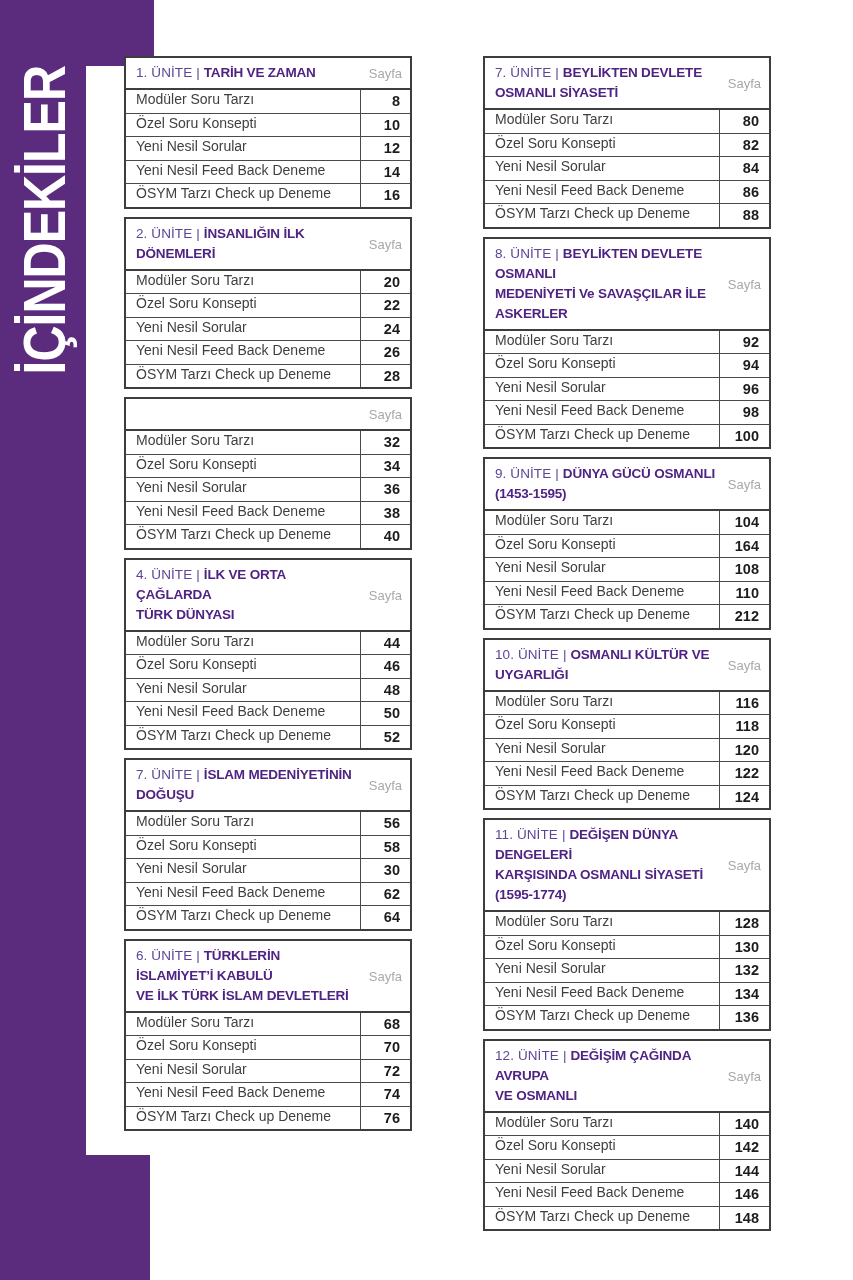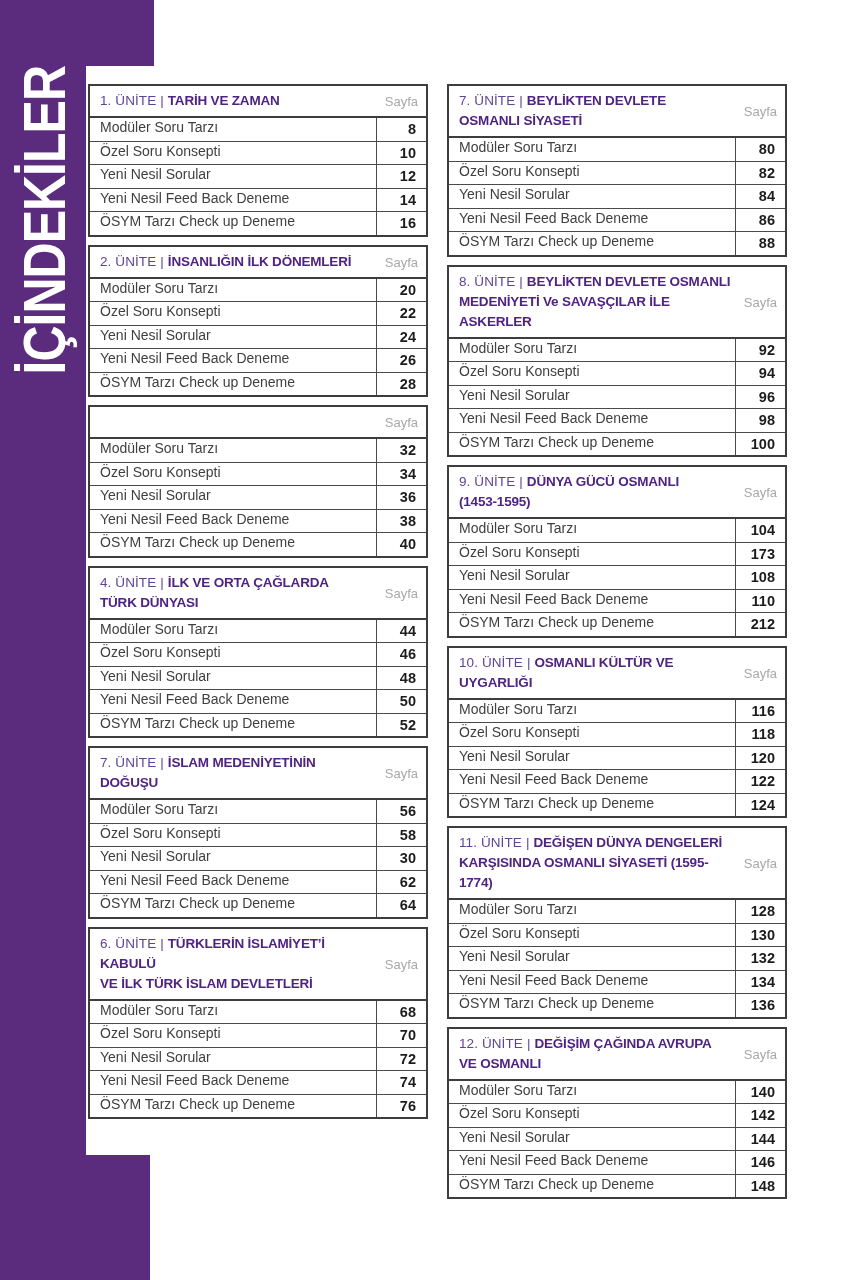--- a/index.html
+++ b/index.html
@@ -24,21 +24,21 @@
   }
   .sidebar-title {
     position:absolute; left:16px; top:66px;
     writing-mode:vertical-rl; transform:rotate(180deg) scaleX(1.18);
     transform-origin:center;
     font-size:50px; font-weight:bold; color:#ffffff; letter-spacing:-1px;
     white-space:nowrap;
   }
 
   
-  .toc-col { position:absolute; top:84px; width:340px; }
+  .toc-col { position:absolute; top:56px; width:288px;margin-left:36px; }
   #col-left  { left:88px; }
   #col-right { left:447px; }
 
   .unit-table {
     border:2px solid #3d3d3d; background:#ffffff; margin-bottom:8px;
   }
   .unit-header {
     position:relative;
     padding:5px 52px 5px 10px;
     border-bottom:2px solid #3d3d3d;
@@ -354,21 +354,21 @@
       <span class="sayfa">Sayfa</span>
     </header>
     <div class="rows">
   <div class="unit-row">
     <span class="row-label">Modüler Soru Tarzı</span>
     <span class="row-page">104</span>
   </div>
 
   <div class="unit-row">
     <span class="row-label">Özel Soru Konsepti</span>
-    <span class="row-page">173</span>
+    <span class="row-page">164</span>
   </div>
 
   <div class="unit-row">
     <span class="row-label">Yeni Nesil Sorular</span>
     <span class="row-page">108</span>
   </div>
 
   <div class="unit-row">
     <span class="row-label">Yeni Nesil Feed Back Deneme</span>
     <span class="row-page">110</span>

